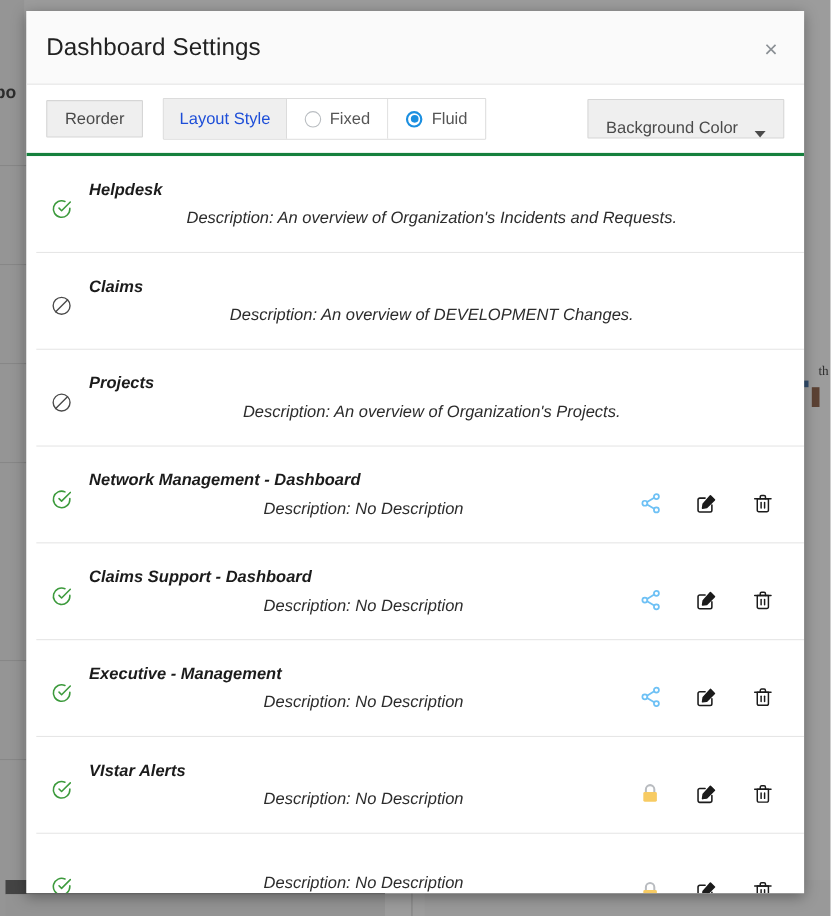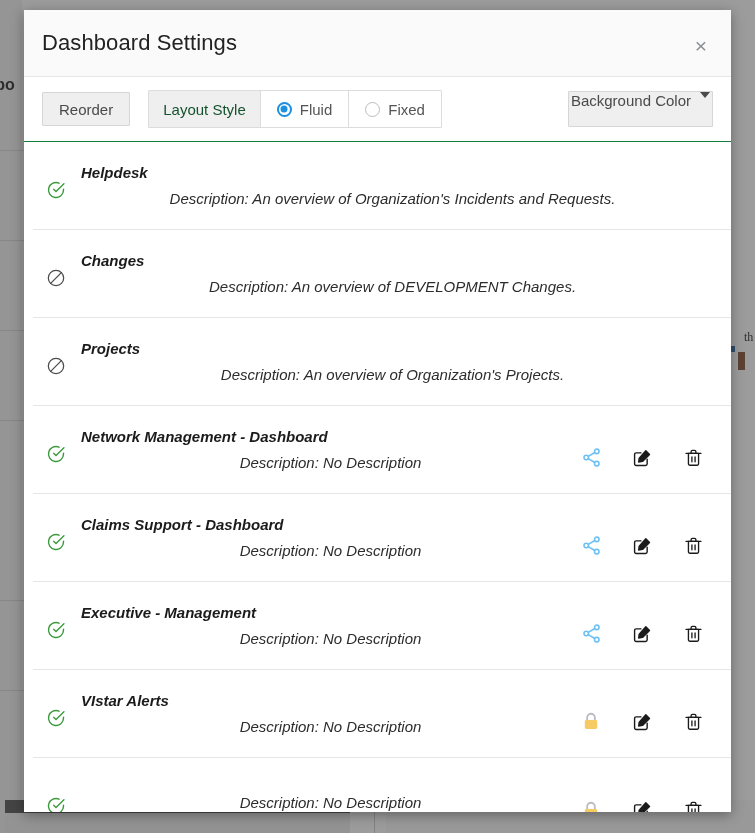--- a/index.html
+++ b/index.html
@@ -144,21 +144,21 @@
 
   
   .toolbar {
     flex: none;
     height: 65px;
     box-sizing: border-box;
     padding: 0 18px;
     display: flex;
     align-items: center;
     background: #ffffff;
-    border-bottom: 1px solid #15803d;
+    border-bottom: 3px solid #15803d;
   }
   .btn-reorder {
     height: 34px;
     padding: 0 16px;
     background: #efefef;
     border: 1px solid #d6d6d6;
     color: #4a4a4a;
     font-size: 15px;
     font-family: "Liberation Sans", sans-serif;
     cursor: pointer;
@@ -171,21 +171,21 @@
     display: flex;
     align-items: stretch;
     height: 36px;
     margin-left: 18px;
     border: 1px solid #dcdcdc;
     background: #fff;
     border-radius: 1px;
   }
   .layout-label {
     background: #efefef;
-    color: #14532d;
+    color: #1d4ed8;
     font-size: 15px;
     display: flex;
     align-items: center;
     padding: 0 14px;
     border-right: 1px solid #dcdcdc;
   }
   .radio-opt {
     display: flex;
     align-items: center;
     gap: 8px;
@@ -216,30 +216,30 @@
     left: 50%; top: 50%;
     transform: translate(-50%,-50%);
     width: 7px; height: 7px;
     border-radius: 50%;
     background: #1b8fe0;
   }
 
   .bg-color-btn {
     margin-left: auto;
     height: 36px;
-    padding: 0 2px;
+    padding: 0 16px;
     background: #efefef;
     border: 1px solid #d6d6d6;
     color: #4a4a4a;
     font-size: 15px;
     font-family: "Liberation Sans", sans-serif;
     cursor: pointer;
     display: flex;
-    align-items: flex-start;
-    gap: 9px;
+    align-items: flex-end;
+    gap: 15px;
     border-radius: 1px;
   }
   .caret-down {
     width: 0; height: 0;
     border-left: 5px solid transparent;
     border-right: 5px solid transparent;
     border-top: 6px solid #4a4a4a;
   }
 
   
@@ -330,26 +330,26 @@
     <div class="modal-title">Dashboard Settings</div>
     <button class="close-btn">×</button>
   </div>
 
   <div class="toolbar">
     <button class="btn-reorder">Reorder</button>
 
     <div class="layout-group">
       <div class="layout-label">Layout Style</div>
       <label class="radio-opt">
+        <span class="radio-mark"></span>
+        <span>Fixed</span>
+      </label>
+      <label class="radio-opt">
         <span class="radio-mark checked"></span>
         <span>Fluid</span>
-      </label>
-      <label class="radio-opt">
-        <span class="radio-mark"></span>
-        <span>Fixed</span>
       </label>
     </div>
 
     <button class="bg-color-btn">
       <span>Background Color</span>
       <span class="caret-down"></span>
     </button>
   </div>
 
   <div class="list" id="dashboard-list">
@@ -367,21 +367,21 @@
         <div class="row-actions"></div>
       </div>
       <div class="list-row">
         <div class="status-icon">
           <svg width="20" height="20" viewBox="0 0 24 24" fill="none" stroke="#4a4a4a" stroke-width="1.5" stroke-linecap="round">
             <circle cx="12" cy="12" r="9.2"></circle>
             <line x1="5.6" y1="18.4" x2="18.4" y2="5.6"></line>
           </svg>
         </div>
         <div class="row-text">
-          <div class="row-title">Changes</div>
+          <div class="row-title">Claims</div>
           <div class="row-desc">Description: An overview of DEVELOPMENT Changes.</div>
         </div>
         <div class="row-actions"></div>
       </div>
       <div class="list-row">
         <div class="status-icon">
           <svg width="20" height="20" viewBox="0 0 24 24" fill="none" stroke="#4a4a4a" stroke-width="1.5" stroke-linecap="round">
             <circle cx="12" cy="12" r="9.2"></circle>
             <line x1="5.6" y1="18.4" x2="18.4" y2="5.6"></line>
           </svg>

